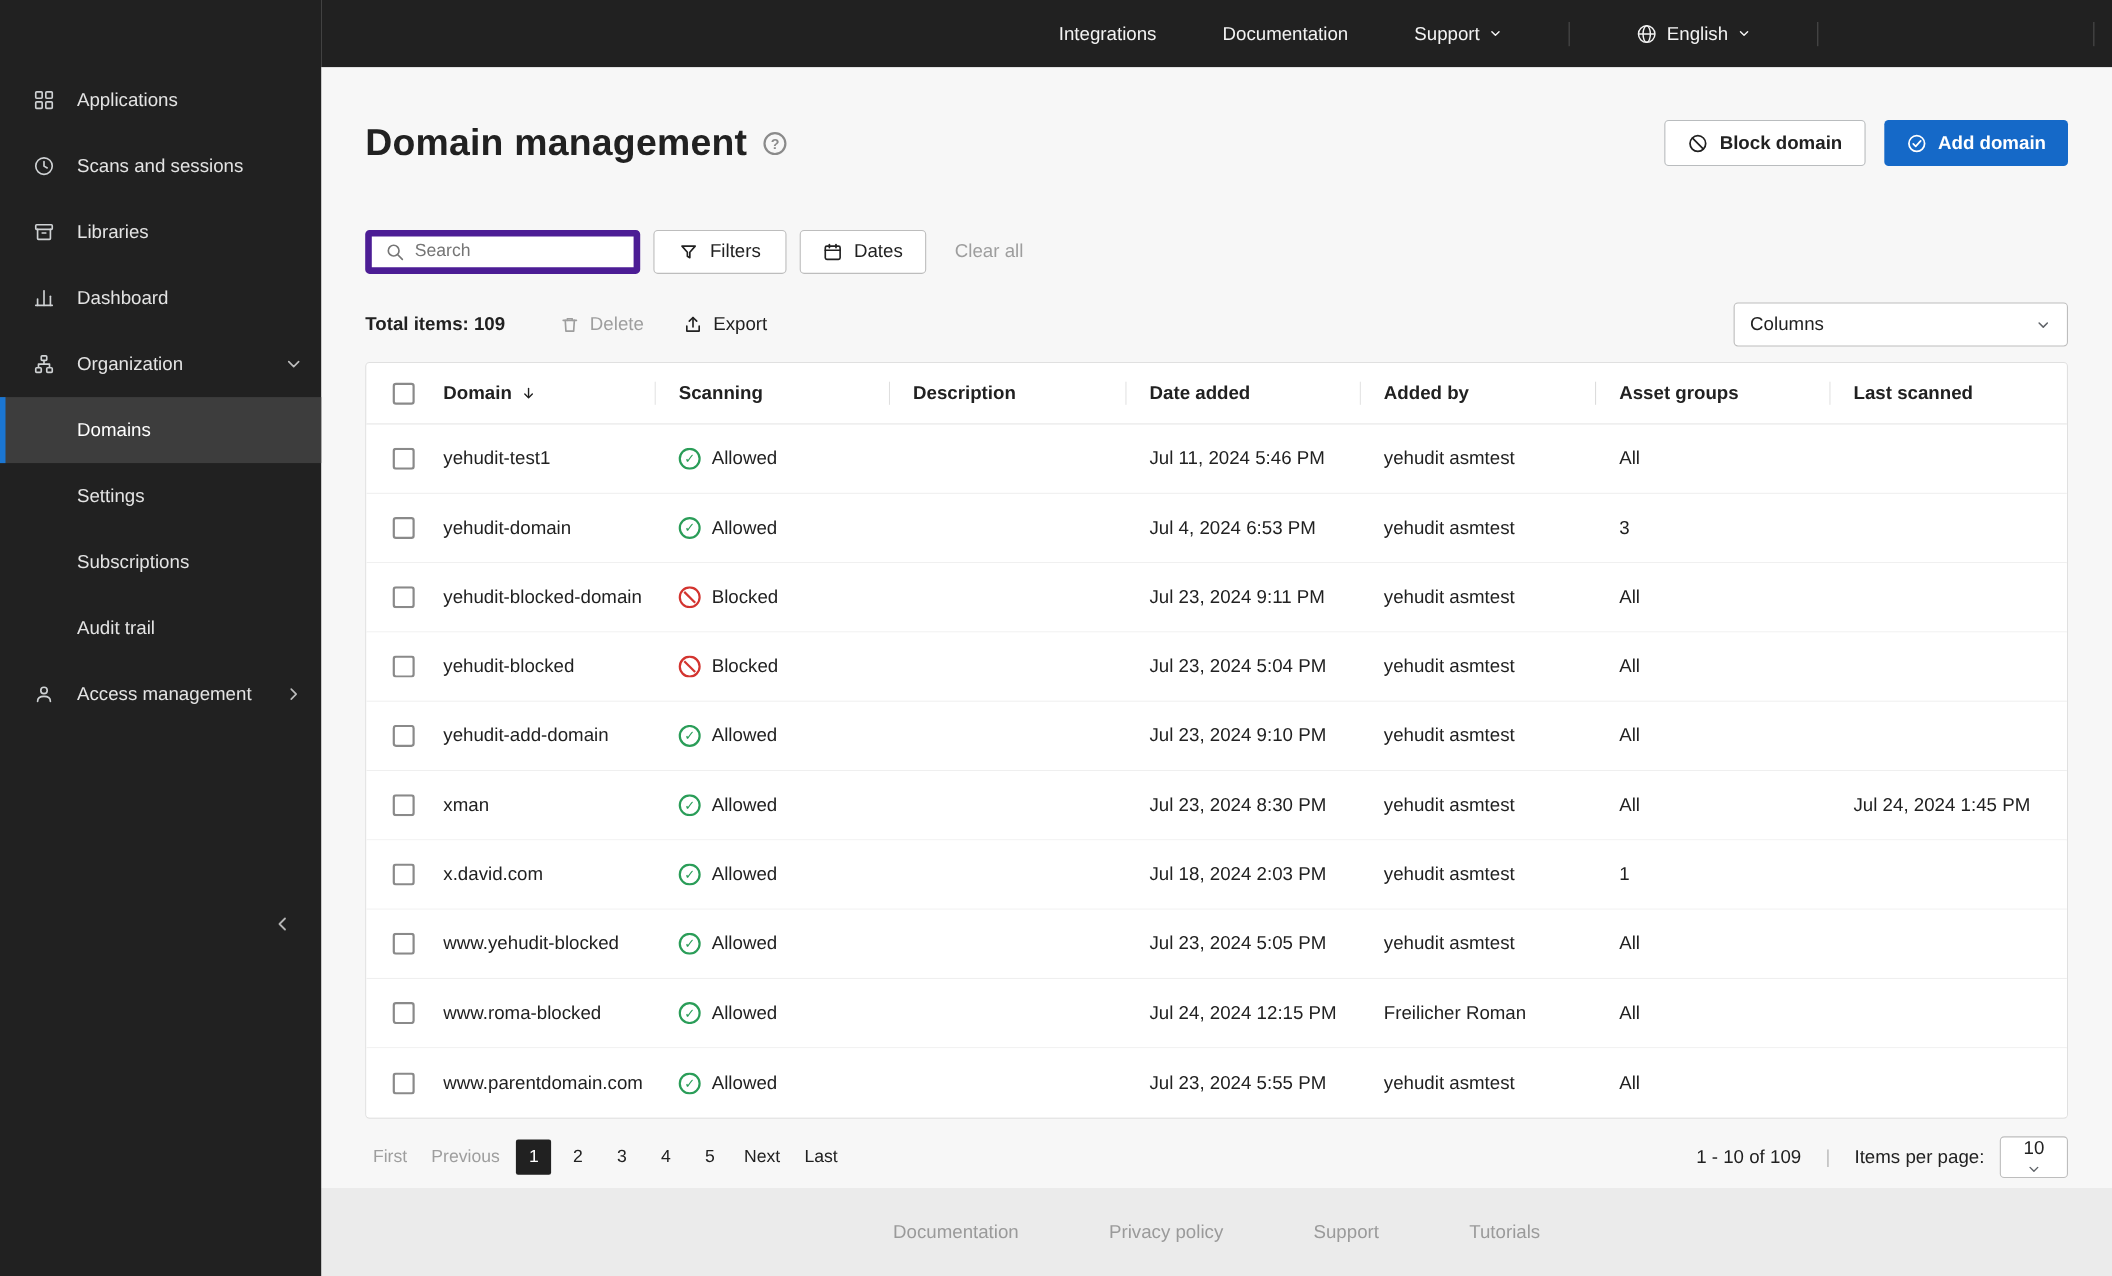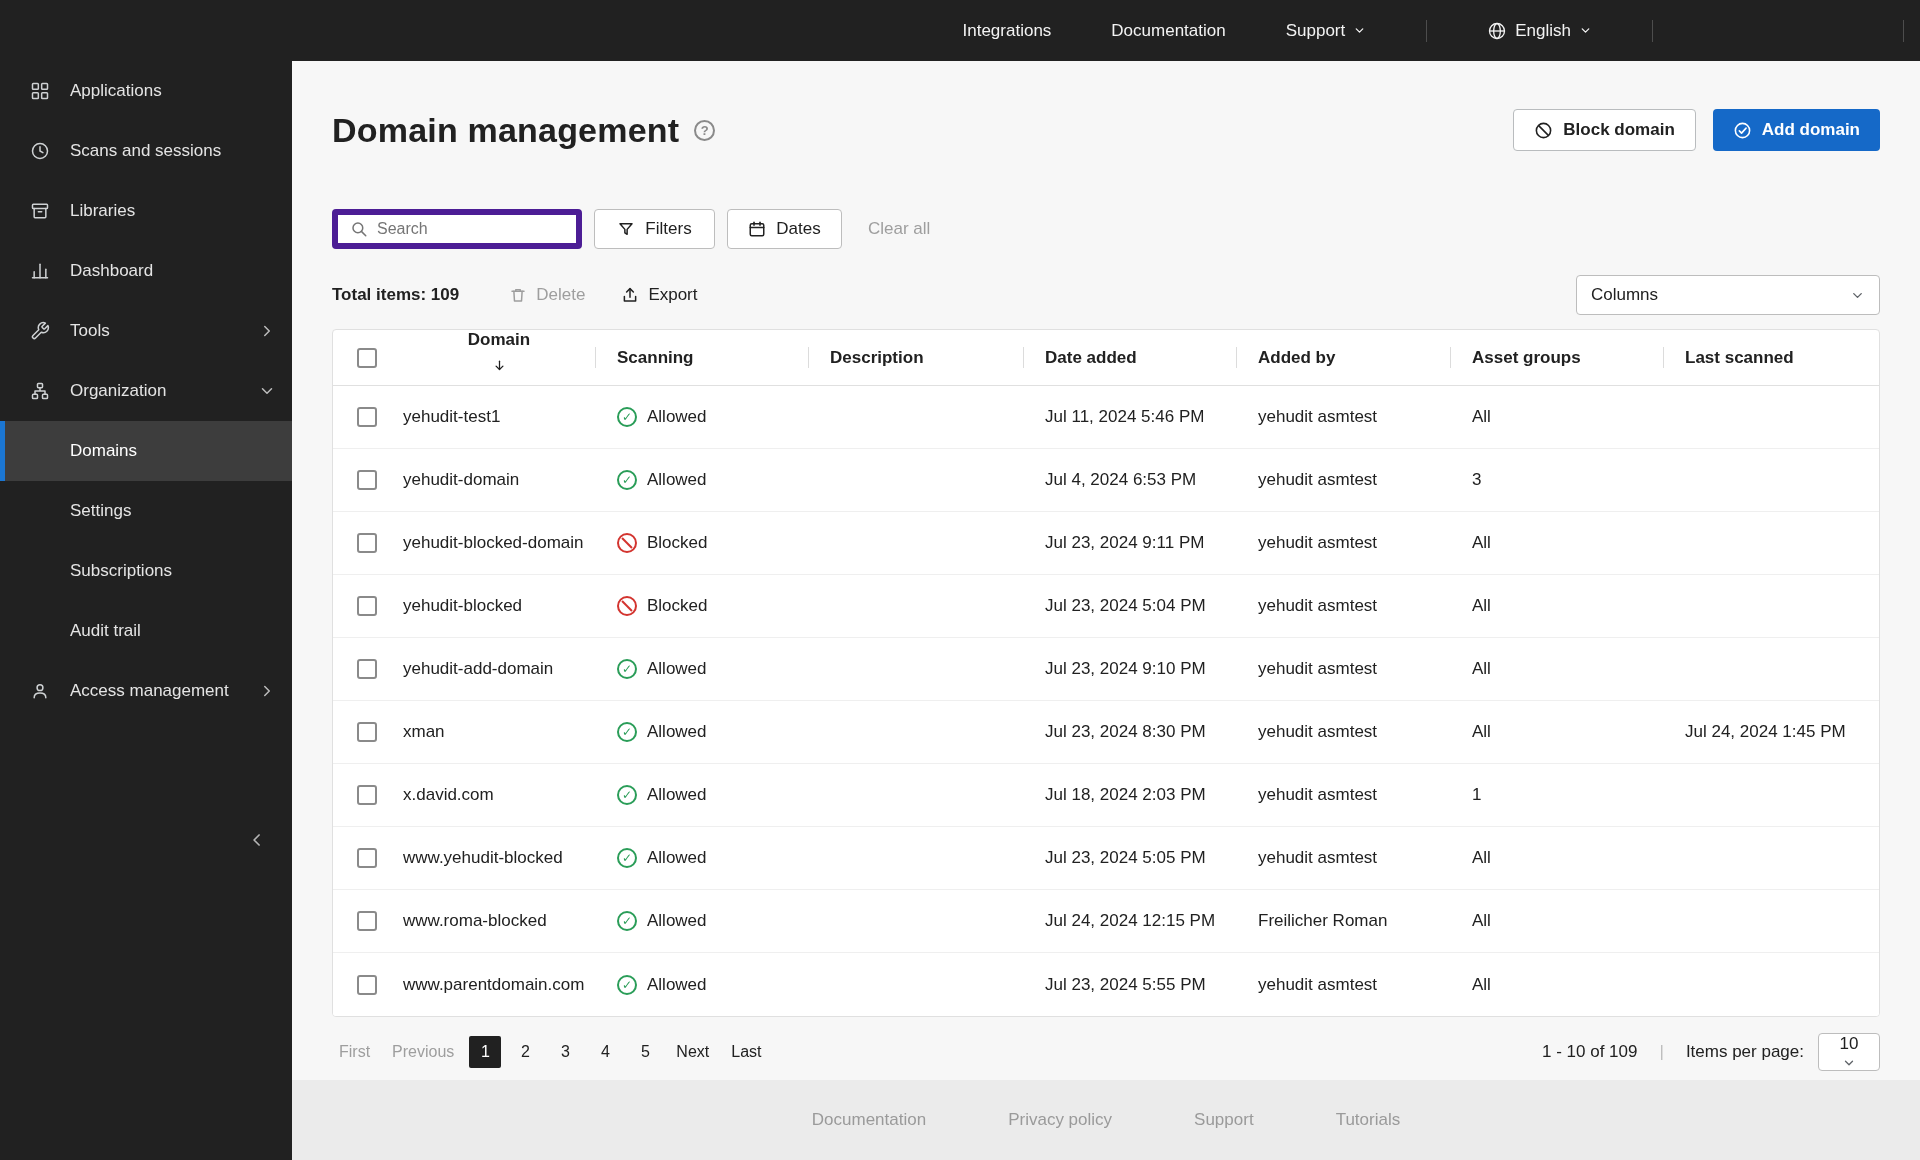--- a/index.html
+++ b/index.html
@@ -58,21 +58,21 @@
   
   .table { margin-top:14px; background:#ffffff; border:1px solid #e0e0e0; border-radius:4px; overflow:hidden; }
   .thead, .tr { display:grid; grid-template-columns:56px 206px 213px 215px 213px 214px 213px 1fr; align-items:center; }
   .thead { height:56px; border-bottom:1px solid #e0e0e0; font-size:17px; font-weight:700; }
   .tr { height:63px; border-bottom:1px solid #efefef; font-size:17px; background:#fff; }
   .tr:last-child { border-bottom:none; }
   .th, .td { padding-left:22px; overflow:hidden; white-space:nowrap; text-overflow:ellipsis; }
   .th { position:relative; height:100%; display:flex; align-items:center; gap:8px; }
   .th-div::before { content:""; position:absolute; left:0; top:17px; bottom:17px; width:1px; background:#dcdcdc; }
   .col-check { padding-left:24px; display:flex; align-items:center; }
-  .col-domain { padding-left:14px;flex-direction:column; }
+  .col-domain { padding-left:14px; }
   .col-scan { display:flex; align-items:center; }
   .cb { appearance:none; -webkit-appearance:none; width:20px; height:20px; border:2px solid #8a8a8a; border-radius:3px; background:#fff; cursor:pointer; }
   .sort-icon { color:#212121; }
 
   .status-icon { width:20px; height:20px; border-radius:50%; border:2px solid transparent; margin-right:10px; position:relative; flex:none; display:inline-block; }
   .status-icon.allowed { border-color:#2a9d58; }
   .status-icon.allowed::before { content:"\2713"; position:absolute; inset:0; display:flex; align-items:center; justify-content:center; color:#2a9d58; font-size:12px; font-weight:700; }
   .status-icon.blocked { border-color:#d3342f; }
   .status-icon.blocked::before { content:""; position:absolute; left:50%; top:1px; bottom:1px; width:2px; margin-left:-1px; background:#d3342f; transform:rotate(-45deg); }
 
@@ -128,33 +128,20 @@
   <div class="side-item">
     <span class="s-icon">
       <svg width="20" height="20" viewBox="0 0 24 24" fill="none" stroke="currentColor" stroke-width="1.8" stroke-linecap="round">
           <path d="M5 20v-7"></path>
           <path d="M12 20V4"></path>
           <path d="M19 20v-10"></path>
           <path d="M3 20h18"></path>
         </svg>
     </span>
     <span>Dashboard</span>
-  </div>
-  <div class="side-item">
-    <span class="s-icon">
-      <svg width="20" height="20" viewBox="0 0 24 24" fill="none" stroke="currentColor" stroke-width="1.8" stroke-linecap="round" stroke-linejoin="round">
-          <path d="M14.7 6.3a1 1 0 0 0 0 1.4l1.6 1.6a1 1 0 0 0 1.4 0l3.77-3.77a6 6 0 0 1-7.94 7.94l-6.91 6.91a2.12 2.12 0 0 1-3-3l6.91-6.91a6 6 0 0 1 7.94-7.94l-3.76 3.76z"></path>
-        </svg>
-    </span>
-    <span>Tools</span>
-    <span class="side-chevron">
-      <svg width="18" height="18" viewBox="0 0 24 24" fill="none" stroke="currentColor" stroke-width="2" stroke-linecap="round" stroke-linejoin="round">
-          <polyline points="9 6 15 12 9 18"></polyline>
-        </svg>
-    </span>
   </div>
   <div class="side-item">
     <span class="s-icon">
       <svg width="20" height="20" viewBox="0 0 24 24" fill="none" stroke="currentColor" stroke-width="1.8" stroke-linejoin="round">
           <rect x="9" y="3" width="6" height="5" rx="1"></rect>
           <rect x="3" y="16" width="6" height="5" rx="1"></rect>
           <rect x="15" y="16" width="6" height="5" rx="1"></rect>
           <path d="M12 8v4M6 16v-4h12v4"></path>
         </svg>
     </span>

